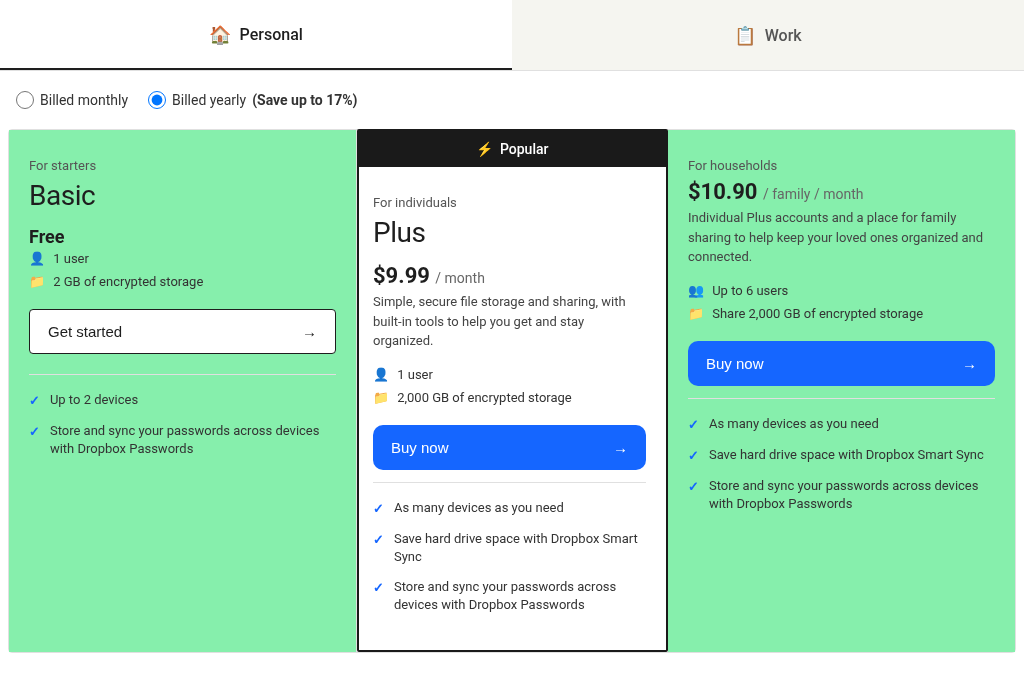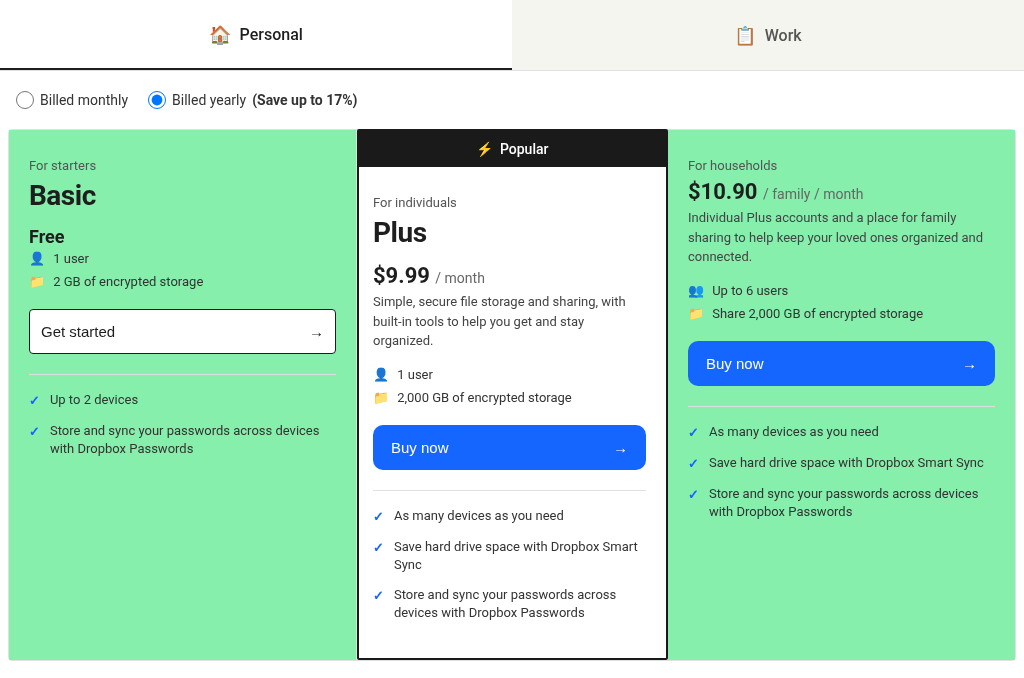--- a/index.html
+++ b/index.html
@@ -117,21 +117,21 @@
 
     
     .plan-subtitle {
       font-size: 13px;
       color: #555;
       margin-bottom: 6px;
       margin-top: 4px;
     }
     .plan-name {
       font-size: 28px;
-      font-weight: 700;
+      font-weight: 400;
       margin-bottom: 14px;
       letter-spacing: -0.5px;
     }
     .plan-price {
       font-size: 22px;
       font-weight: 700;
       margin-bottom: 4px;
     }
     .plan-price-suffix {
       font-size: 14px;
@@ -177,28 +177,28 @@
       justify-content: space-between;
       width: 100%;
       padding: 14px 18px;
       background: #1566ff;
       color: #fff;
       border: none;
       border-radius: 10px;
       font-size: 15px;
       font-weight: 500;
       cursor: pointer;
-      margin-bottom: 20px;
+      margin-bottom: 12px;
     }
     .btn-secondary {
       display: flex;
       align-items: center;
       justify-content: space-between;
       width: 100%;
-      padding: 13px 11px;
+      padding: 13px 18px;
       background: #fff;
       color: #1e1e1e;
       border: 1.5px solid #1e1e1e;
       border-radius: 4px;
       font-size: 15px;
       font-weight: 500;
       cursor: pointer;
       margin-bottom: 20px;
     }
 

